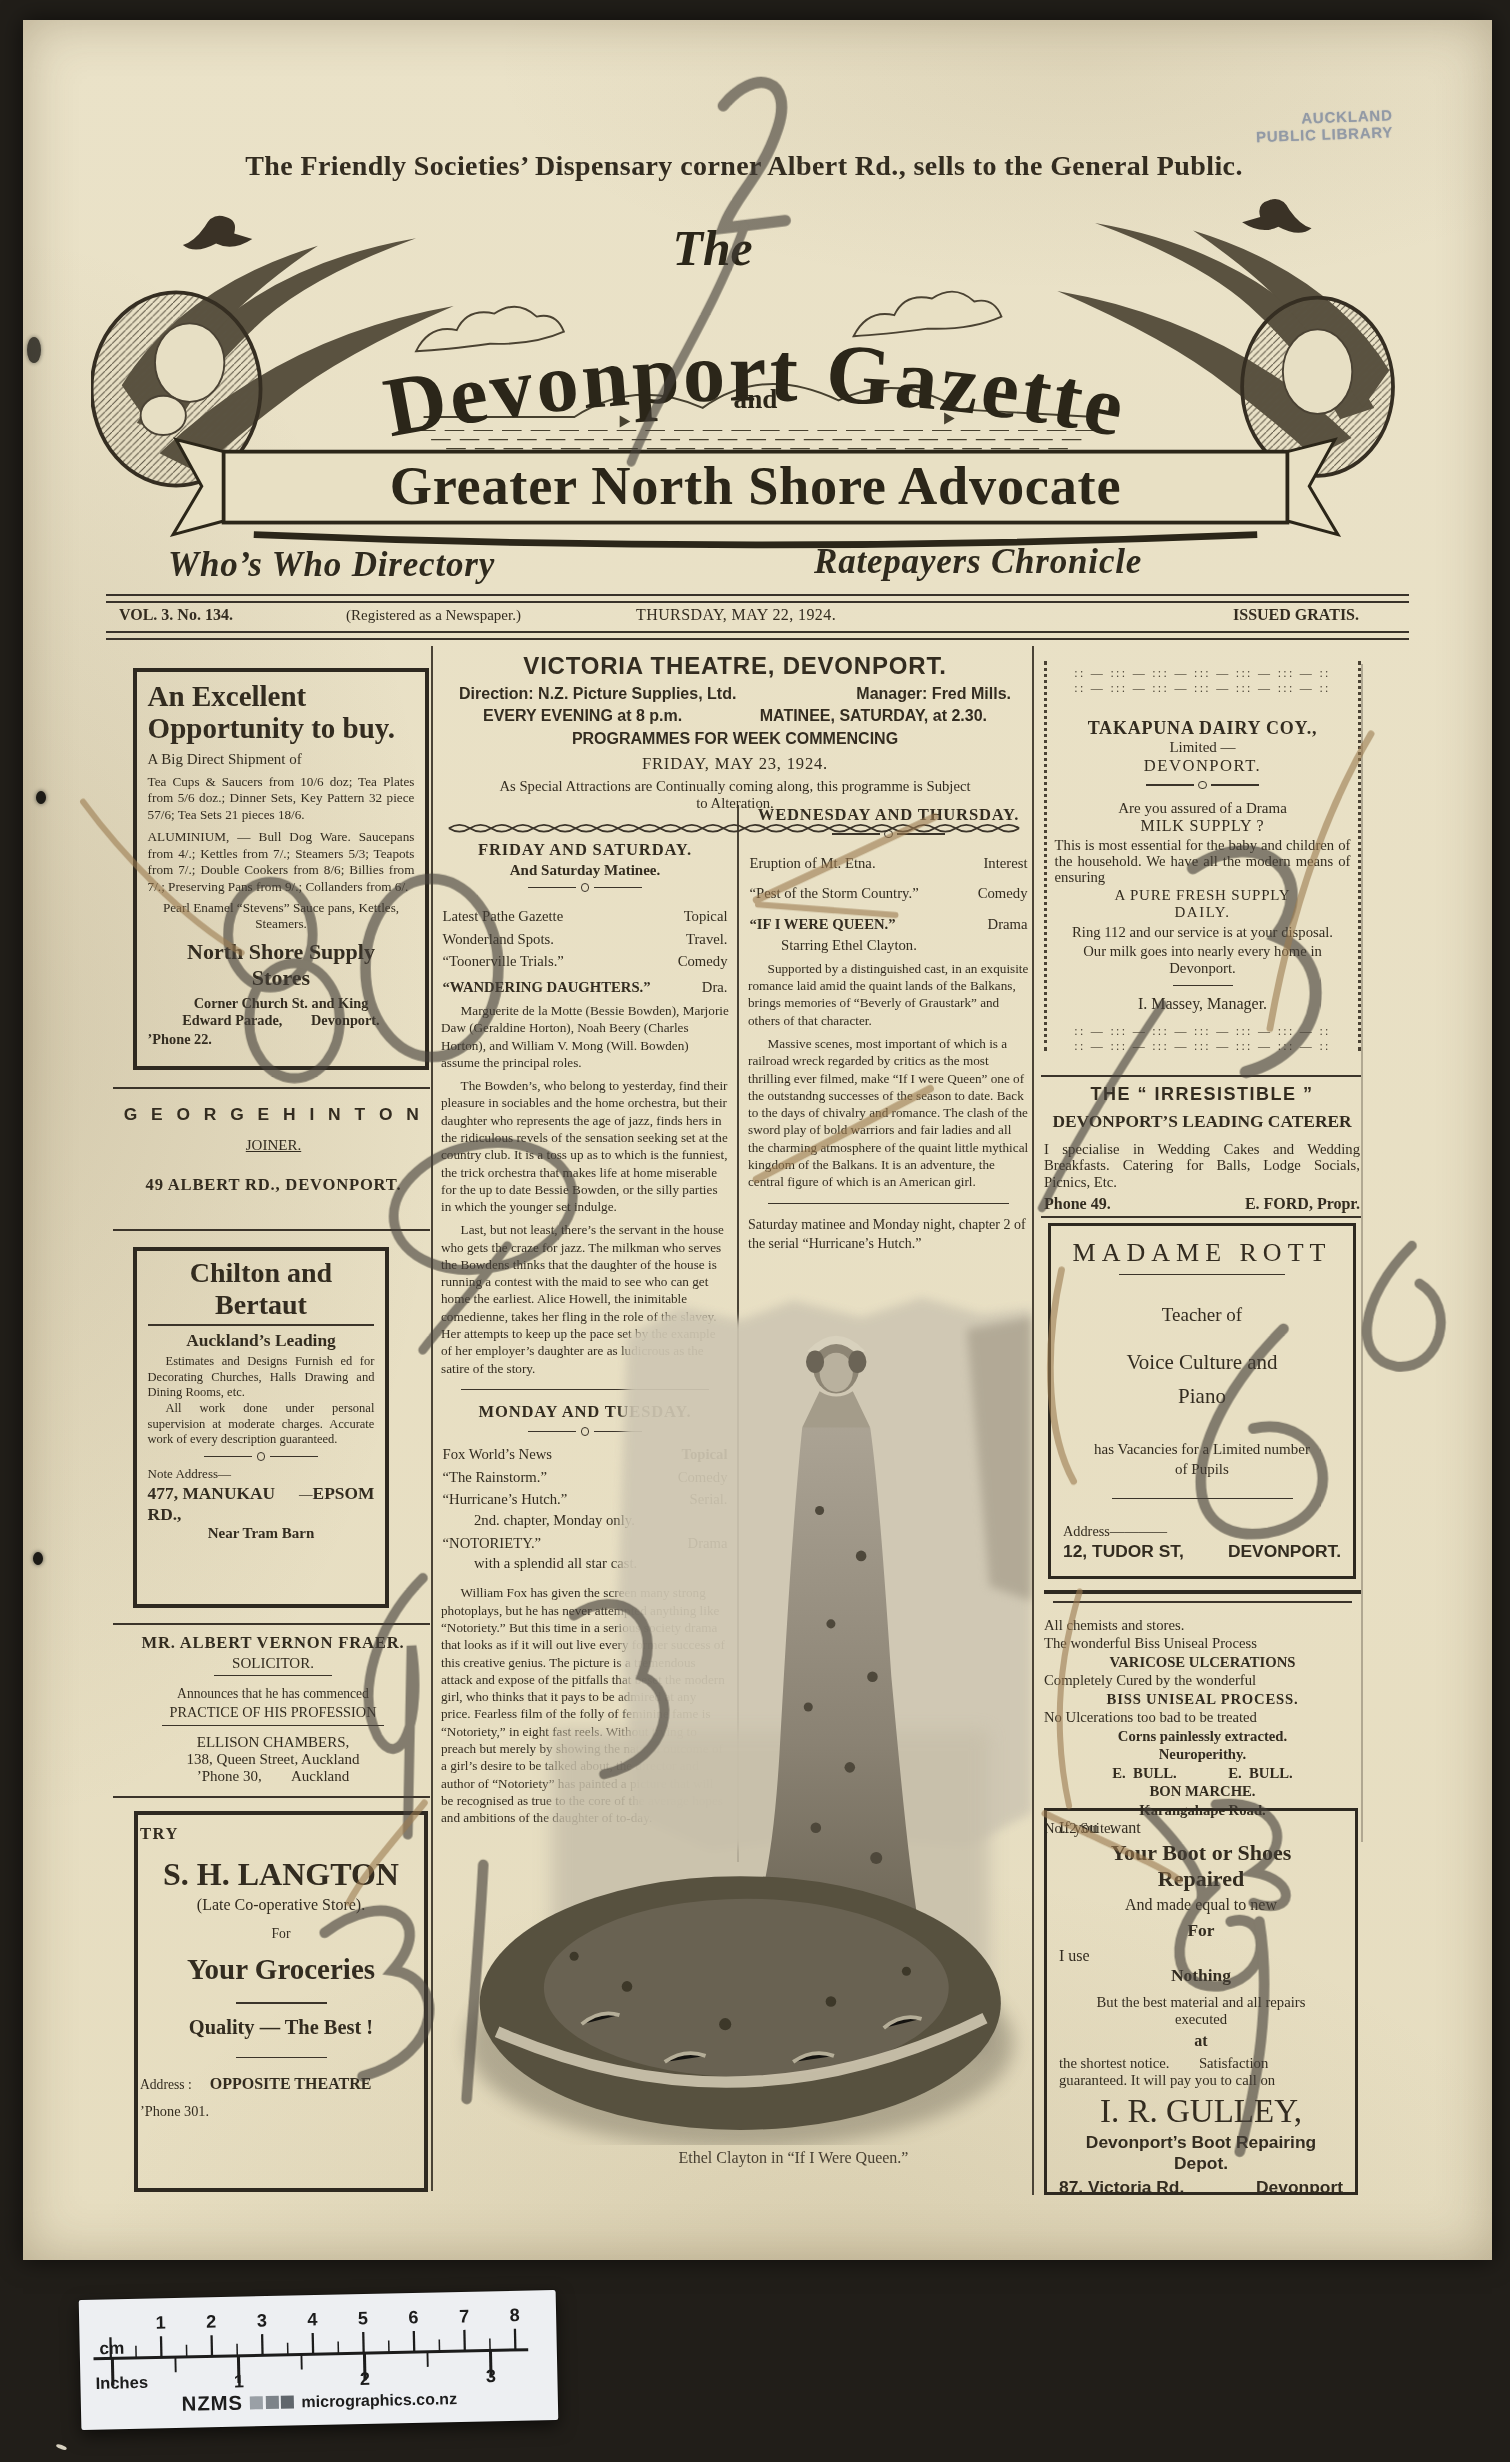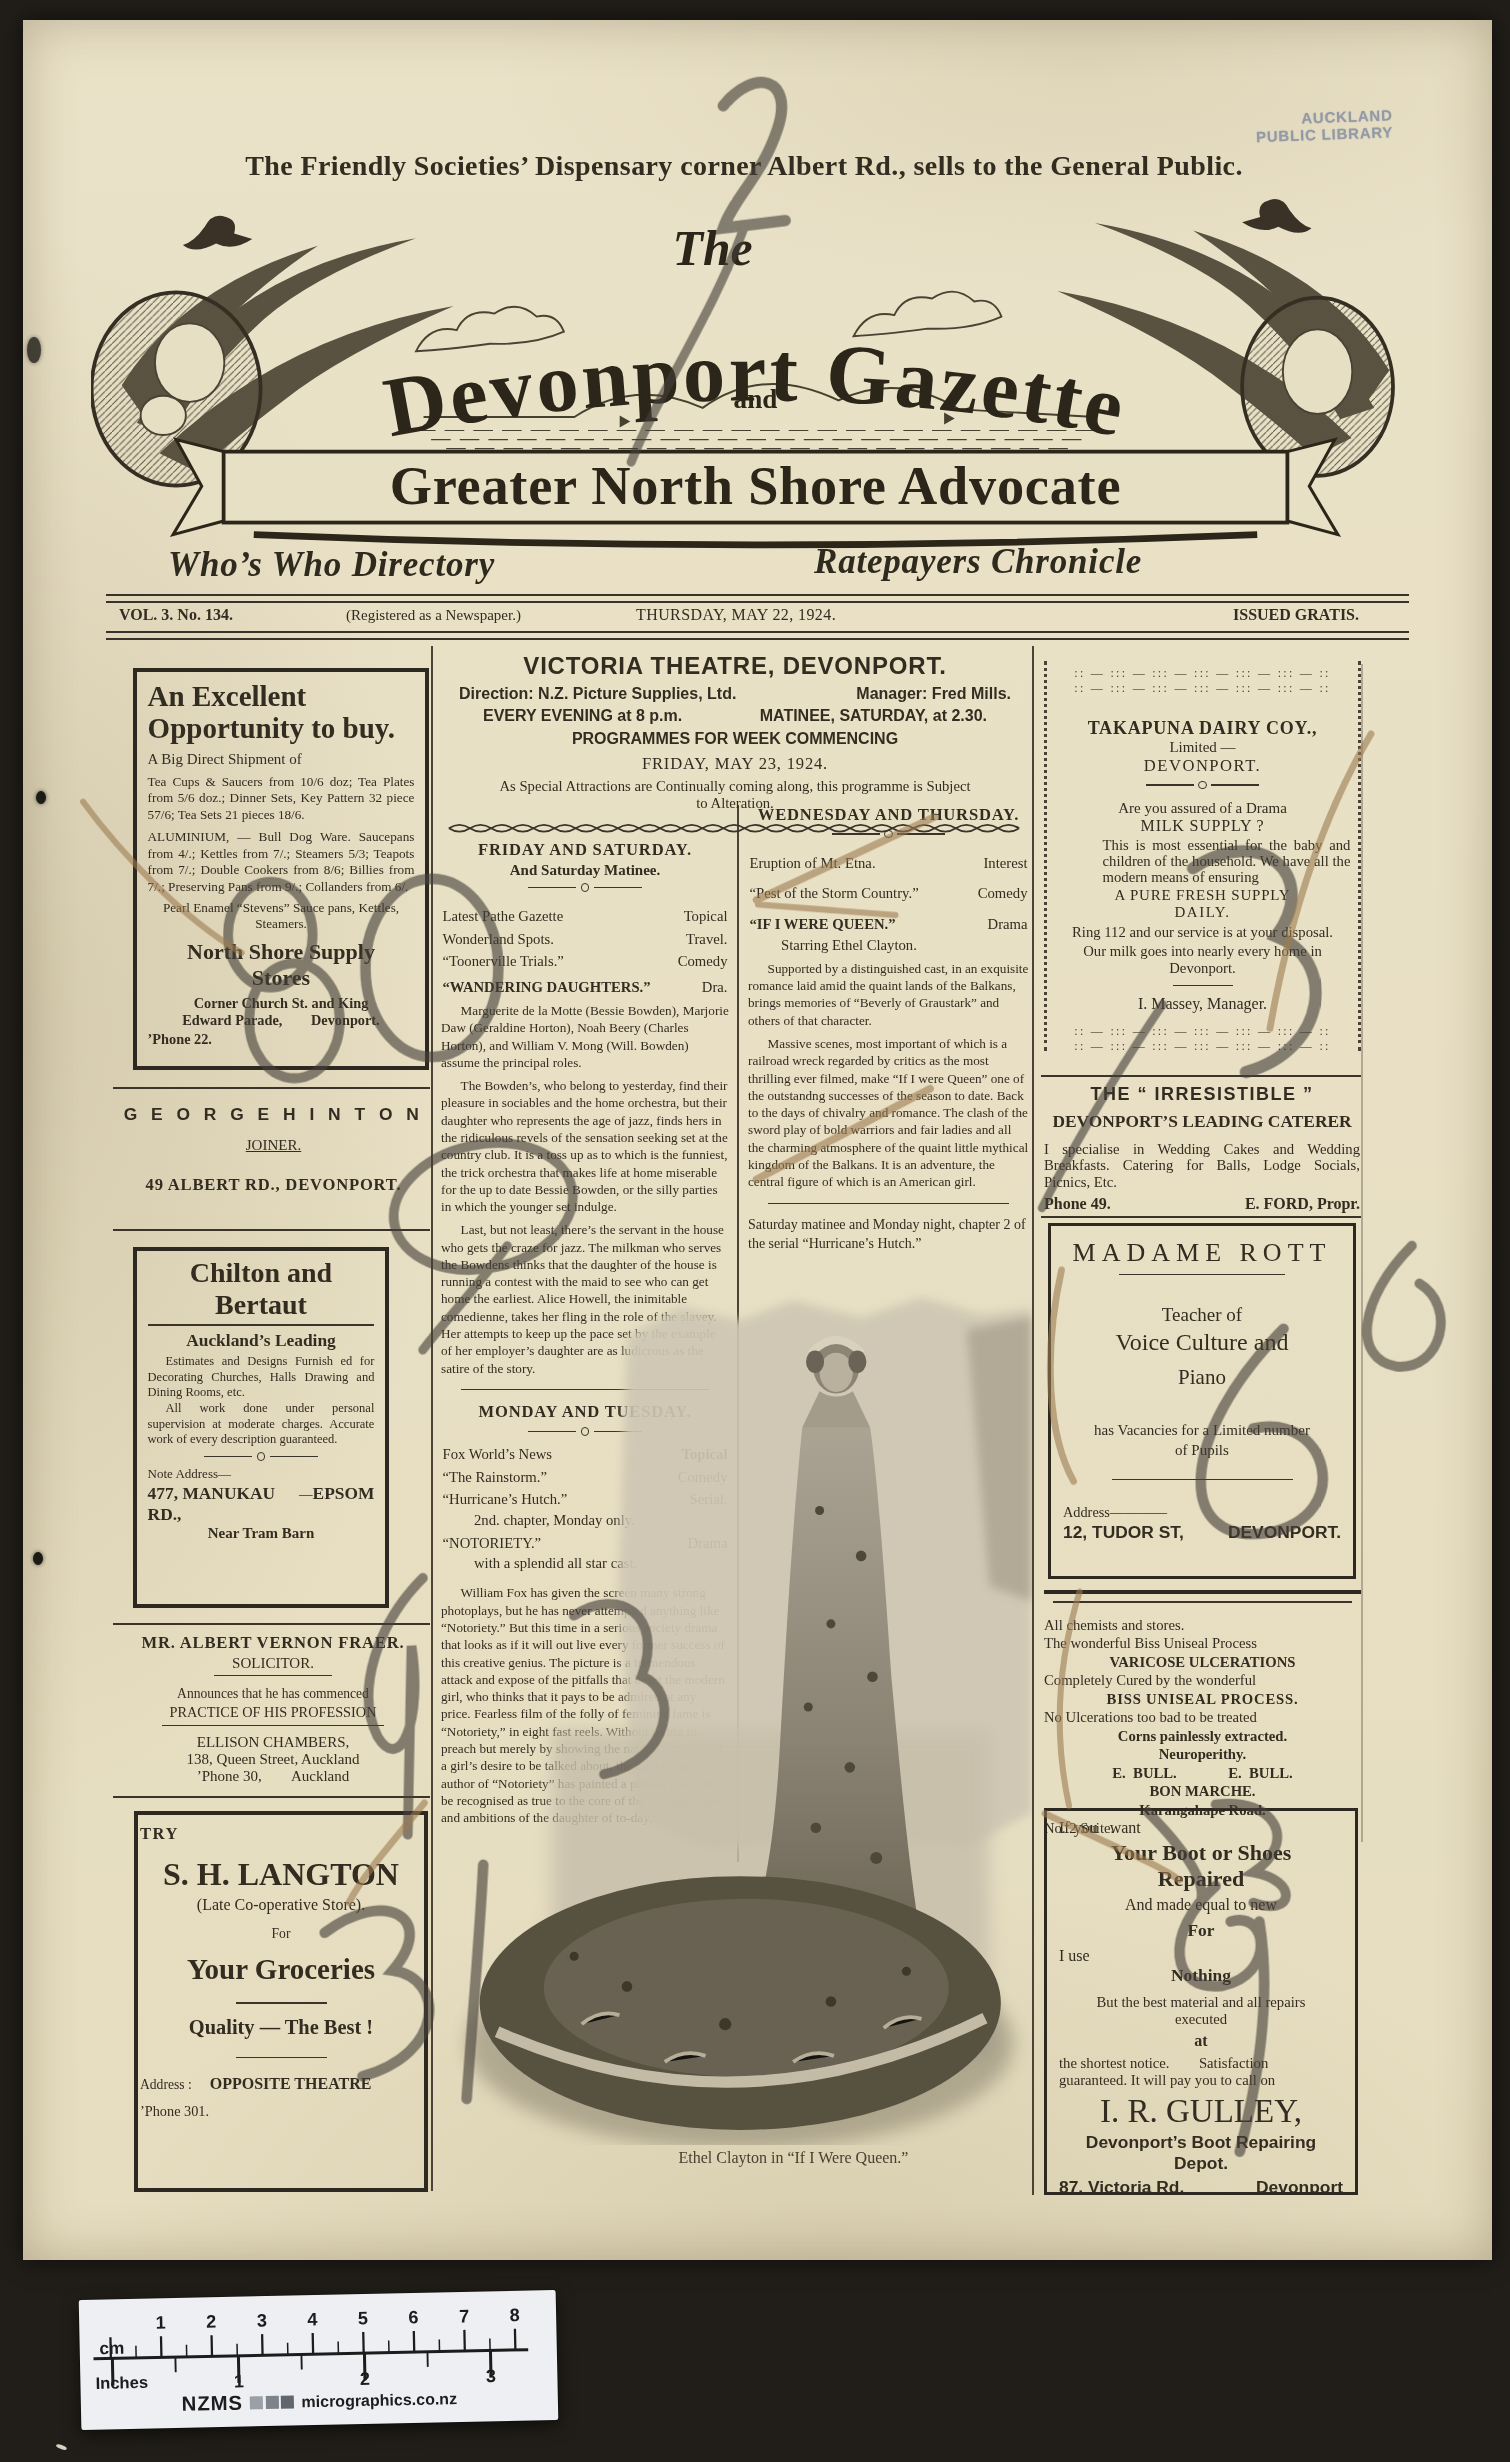--- a/index.html
+++ b/index.html
@@ -387,21 +387,21 @@
     <div class="ctr b" style="font-size:18px;margin-top:22.7px;letter-spacing:0.8px;">TAKAPUNA DAIRY COY.,</div>
     <div class="ctr" style="font-size:15px;">Limited  —</div>
     <div class="ctr" style="font-size:16.6px;letter-spacing:1.5px;">DEVONPORT.</div>
     <div class="orn">
         <span class="l"></span>
         <span class="d"></span>
         <span class="l"></span>
       </div>
     <div class="ctr" style="font-size:15px;margin-top:10.6px;">Are you assured of a Drama</div>
     <div class="ctr" style="font-size:16px;letter-spacing:0.8px;">MILK SUPPLY ?</div>
-    <div class="jst" style="font-size:14.7px;line-height:1.08;margin-top:3px;margin-left:48px;">This is most essential for the baby and children of the household.  We have all the modern means of ensuring</div>
+    <div class="jst" style="font-size:14.7px;line-height:1.08;margin-top:3px;">This is most essential for the baby and children of the household.  We have all the modern means of ensuring</div>
     <div class="ctr" style="font-size:15px;letter-spacing:0.8px;margin-top:1.5px;">A  PURE  FRESH  SUPPLY</div>
     <div class="ctr" style="font-size:15px;letter-spacing:1.5px;">DAILY.</div>
     <div class="ctr" style="font-size:14.7px;line-height:1.1;margin-top:3px;">Ring 112 and our service is at your disposal.</div>
     <div class="ctr" style="font-size:14.7px;line-height:1.1;margin-top:3px;">Our milk goes into nearly every home in Devonport.</div>
     <div style="width:60px;height:1.5px;background:#3b342a;margin:9px auto;"></div>
     <div class="ctr" style="font-size:16px;">I. Massey, Manager.</div>
     <div class="dotline" style="margin-top:10.6px;">:: — ::: — ::: — ::: — ::: — ::: — ::</div>
     <div class="dotline">:: — ::: — ::: — ::: — ::: — ::: — ::</div>
   </div>
 
@@ -414,21 +414,21 @@
       <span class="b" style="font-size:16px;">Phone 49.</span>
       <span class="b" style="font-size:16px;">E.  FORD,  Propr.</span>
     </div>
   </div>
   <div class="hr" style="left:1041px;top:1216px;width:320px;"></div>
 
   <div class="box5" style="left:1048px;top:1223px;width:308px;height:356px;padding:12px 12px;">
     <div class="ctr" style="font-size:26px;letter-spacing:6px;">MADAME  ROTT</div>
     <div style="width:166px;height:1.1px;background:#3b342a;margin:6px auto 0 auto;"></div>
     <div class="ctr" style="font-size:19px;margin-top:29px;">Teacher of</div>
-    <div class="ctr" style="font-size:24px;margin-top:3px;">Voice  Culture  and</div>
+    <div class="ctr" style="font-size:21px;margin-top:24px;">Voice  Culture  and</div>
     <div class="ctr" style="font-size:21px;margin-top:9px;">Piano</div>
     <div class="ctr" style="font-size:15px;margin-top:32px;">has Vacancies for a Limited number</div>
     <div class="ctr" style="font-size:15px;margin-top:3px;">of Pupils</div>
     <div style="width:181px;height:1.1px;background:#3b342a;margin:19.6px auto 0 auto;"></div>
     <div style="font-size:14.3px;margin-top:24px;">Address————</div>
     <div style="display:flex;justify-content:space-between;margin-top:1.5px;">
       <span class="b sans" style="font-size:17.4px;">12, TUDOR ST,</span>
       <span class="b sans" style="font-size:17.4px;">DEVONPORT.</span>
     </div>
   </div>

